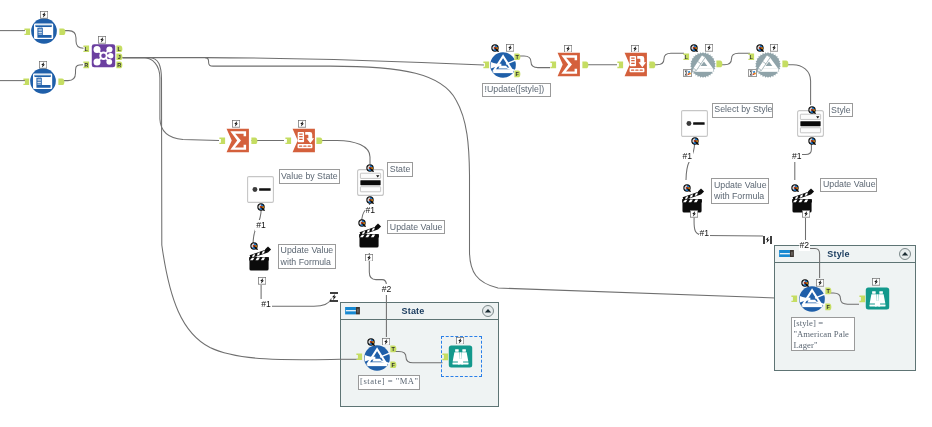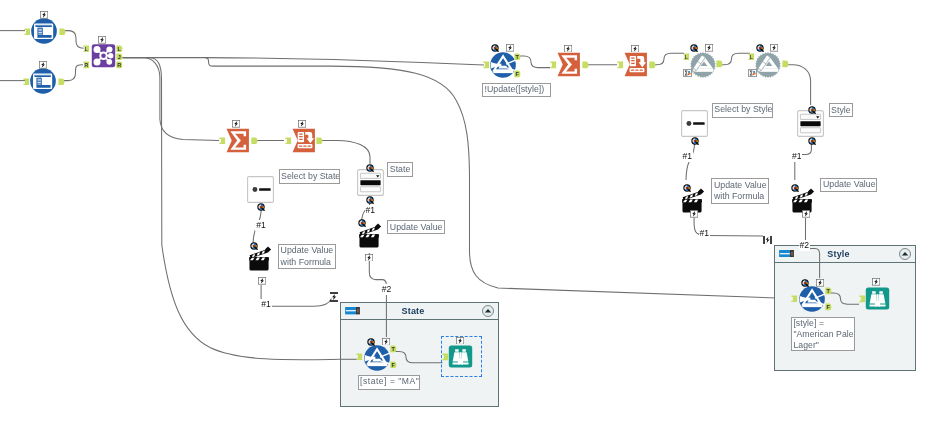--- a/index.html
+++ b/index.html
@@ -11,21 +11,21 @@
 
   .container-box{position:absolute;background:#eff3f3;border:1.5px solid #5e7474;box-sizing:border-box;}
   .container-hdr{position:absolute;left:0;top:0;right:0;height:17px;border-bottom:1.5px solid #5e7474;
      box-sizing:border-box;display:flex;align-items:center;}
   .container-title{flex:1;text-align:center;font-size:9px;font-weight:bold;color:#17395c;
        margin-right:16px;letter-spacing:0.2px;}
 
   .lbl{position:absolute;background:#fff;border:1px solid #9a9a9a;box-sizing:border-box;
        font-size:8.8px;color:#5c6773;line-height:11.6px;white-space:pre;padding:0.5px 1.5px;
        overflow:hidden;}
-  .lbl.mono{font-size:8.6px;letter-spacing:0.5px;}
+  .lbl.mono{font-size:8.6px;letter-spacing:0.5px;font-family:Liberation Serif, serif;}
   .lbl.narrow{letter-spacing:0.05px;font-size:8.7px;line-height:10.9px;}
 
   .nd{position:absolute;}
   .nd svg{display:block;}
   .hashlbl{position:absolute;font-size:8.6px;color:#111;line-height:9px;
       background:#fff;padding:1px 1px 1px 1px;}
   .selbox{position:absolute;border:1.3px dashed #2a7fe8;box-sizing:border-box;}
 </style>
 </head>
 <body>
@@ -321,21 +321,21 @@
             <rect x="9.1" y="6.6" width="4.6" height="3.3" rx="0.5" fill="#fff"></rect>
             <rect x="18.3" y="6.6" width="4.6" height="3.3" rx="0.5" fill="#fff"></rect>
             <path d="M8.2 10.6 H14.2 L15.0 22.4 H6.0 Z" fill="#fff"></path>
             <rect x="5.7" y="23.6" width="9.4" height="2.6" rx="0.5" fill="#fff"></rect>
             <path d="M17.8 10.6 H23.8 L26.0 22.4 H17.0 Z" fill="#fff"></path>
             <rect x="16.9" y="23.6" width="9.4" height="2.6" rx="0.5" fill="#fff"></rect>
             <rect x="14.6" y="10.6" width="2.8" height="8.4" fill="#fff"></rect>
             <path d="M13.9 19.0 H18.1 a1.2 1.2 0 0 1 1.2 1.2 V26.2 H12.7 V20.2 a1.2 1.2 0 0 1 1.2 -1.2 Z" fill="#fff"></path>
           </svg></span></div>
       <div class="lbl" style="left: 482px; top: 82.9px; width: 68.6px; height: 14px;">!Update([style])</div>
-      <div class="lbl" style="left: 278.6px; top: 169.3px; width: 61.8px; height: 15px;">Select by State</div>
+      <div class="lbl" style="left: 278.6px; top: 169.3px; width: 61.8px; height: 15px;">Value by State</div>
       <div class="lbl" style="left: 387.3px; top: 162px; width: 25.7px; height: 14.9px;">State</div>
       <div class="lbl" style="left: 278.1px; top: 243.9px; width: 58px; height: 25.6px;">Update Value
 with Formula</div>
       <div class="lbl" style="left: 387.3px; top: 220.2px; width: 57.5px; height: 14px;">Update Value</div>
       <div class="lbl" style="left: 711.8px; top: 102.5px; width: 61.2px; height: 15px;">Select by Style</div>
       <div class="lbl" style="left: 828.6px; top: 103px; width: 24.6px; height: 14.3px;">Style</div>
       <div class="lbl" style="left: 711.4px; top: 178px; width: 57.7px; height: 25.7px;">Update Value
 with Formula</div>
       <div class="lbl" style="left: 820.4px; top: 177.7px; width: 57.1px; height: 14.8px;">Update Value</div>
       <div class="lbl mono" style="left: 357.6px; top: 374.9px; width: 62.1px; height: 15px;">[state] = "MA"</div>

